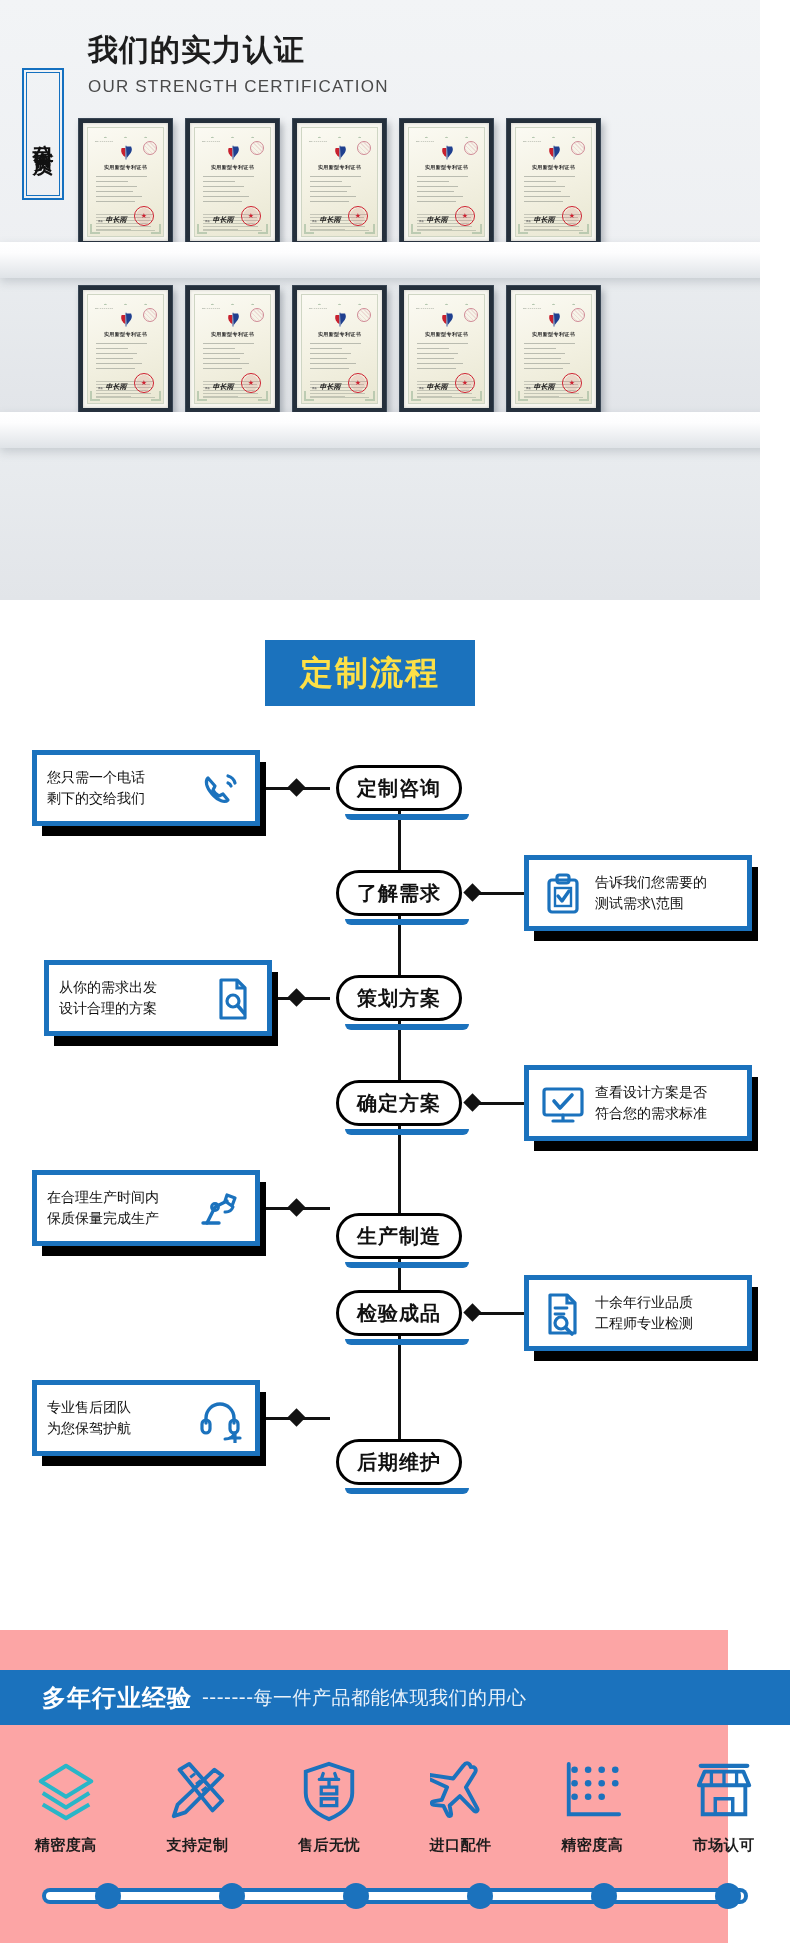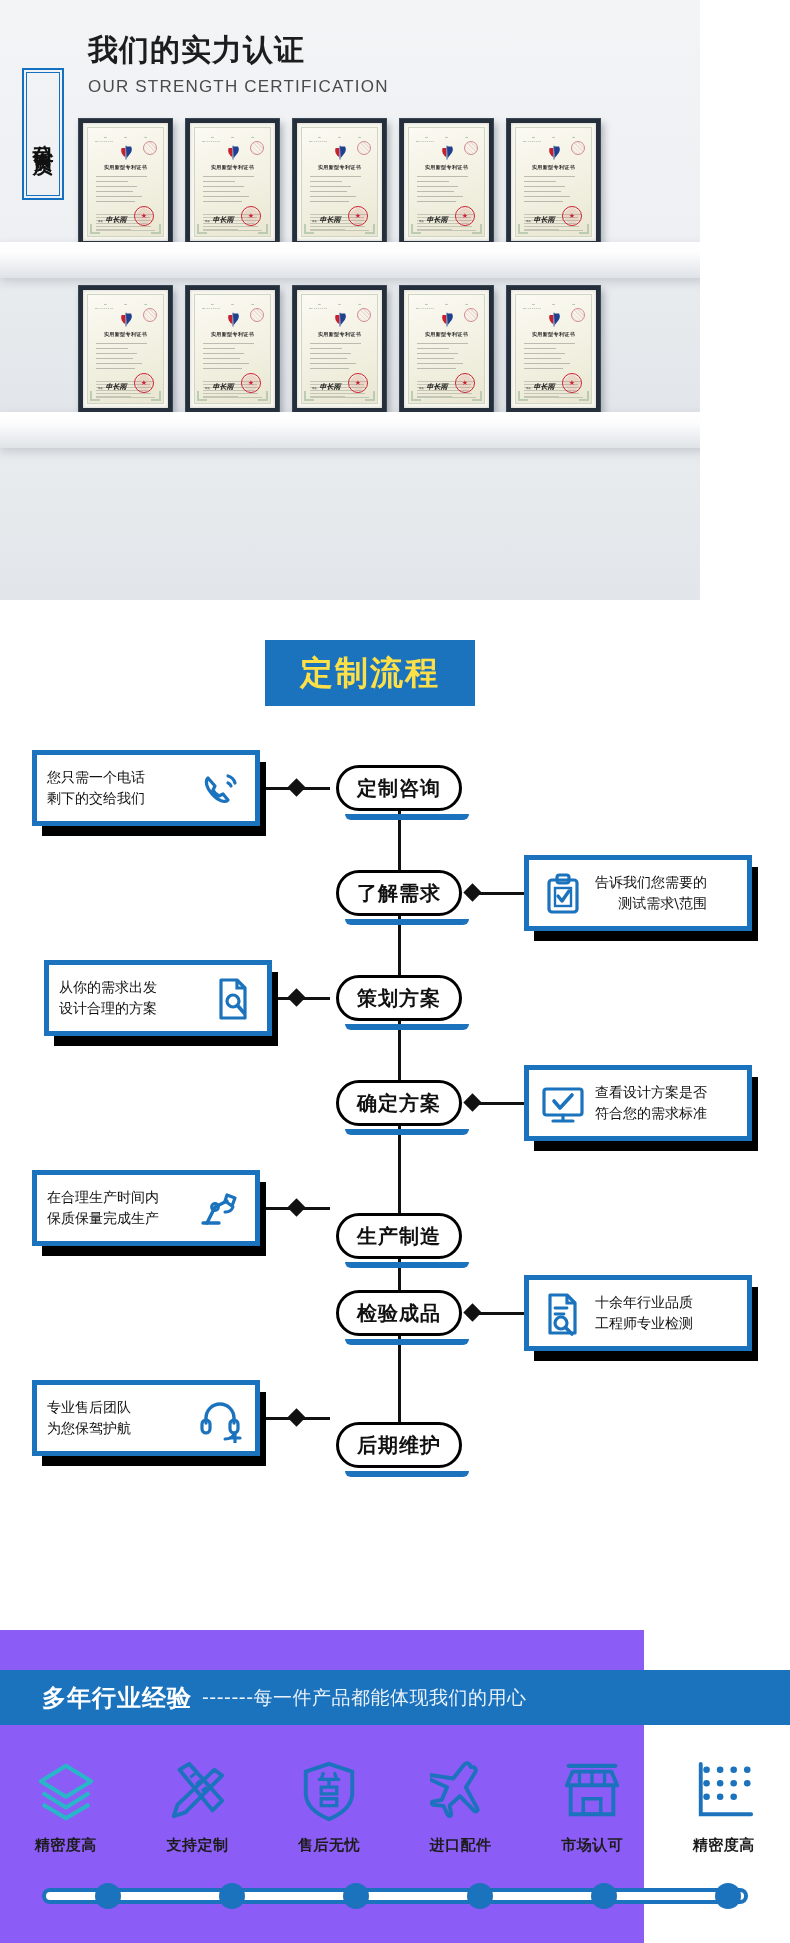--- a/index.html
+++ b/index.html
@@ -4,21 +4,21 @@
 <style>
   * { box-sizing: border-box; margin:0; padding:0; }
   html,body{ background:#fff; }
   body {
     width:790px; height:1943px; position:relative; overflow:hidden;
     font-family:"Liberation Sans","DejaVu Sans",sans-serif;
   }
 
   
   .cert-section{
-    position:absolute; left:0; top:0; width:700px; height:600px;
+    position:absolute; left:0; top:0; width:760px; height:600px;
     background:linear-gradient(180deg,#f2f4f6 0%, #eceef1 55%, #e6e9ec 100%);
     overflow:hidden;
   }
   .cert-head{ position:absolute; left:88px; top:30px; }
   .cert-head .cn{
     font-size:30px; font-weight:bold; color:#1d1d1d; letter-spacing:1px;
     font-family:"DejaVu Sans","Liberation Sans",sans-serif;
   }
   .cert-head .en{
     font-size:17px; color:#4a4a4a; letter-spacing:1.2px; margin-top:6px;
@@ -152,21 +152,21 @@
   .step span{
     font-size:20px; font-weight:bold; color:#111; letter-spacing:1px;
     font-family:"DejaVu Sans","Liberation Sans",sans-serif;
   }
   .step::after{
     content:""; position:absolute; left:6px; top:46px; width:124px; height:6px;
     background:#1b72bd; border-radius:0 0 14px 14px;
   }
 
   
-  .callout{ position:absolute; width:230px; height:78px; z-index:2;text-align:right; }
+  .callout{ position:absolute; width:230px; height:78px; z-index:2; }
   .callout .blk{ position:absolute; left:10px; top:12px; width:224px; height:74px; background:#000; }
   .callout .card{
     position:absolute; left:0; top:0; width:228px; height:76px;
     border:5px solid #1b72bd; background:#fff;
     display:flex; align-items:center; gap:8px; padding:0 10px;
   }
   .callout.left .card{ justify-content:space-between; }
   .callout .txt{
     font-size:14px; color:#111; line-height:1.5; font-weight:normal; white-space:pre-line;
     font-family:"DejaVu Sans","Liberation Sans",sans-serif;
@@ -174,21 +174,21 @@
   .callout .ico{ width:48px; height:46px; flex:0 0 48px; }
 
   
   .conn{ position:absolute; height:3px; background:#111; z-index:1; }
   .dia{
     position:absolute; width:13px; height:13px; background:#111;
     transform:rotate(45deg); z-index:4;
   }
 
   
-  .exp-section{ position:absolute; left:0; top:1630px; width:644px; height:313px; background:#8b5cf6; }
+  .exp-section{ position:absolute; left:0; top:1630px; width:728px; height:313px; background:#fca5a5; }
   .exp-band{
     position:absolute; left:0; top:40px; width:790px; height:55px; background:#1b72bd;
     display:flex; align-items:center; padding-left:42px; gap:10px;
   }
   .exp-band .big{
     color:#fff; font-size:24px; font-weight:bold; letter-spacing:1px;
     font-family:"DejaVu Sans","Liberation Sans",sans-serif;
   }
   .exp-band .small{
     color:#eaf2fa; font-size:19px; letter-spacing:.5px;
@@ -714,21 +714,21 @@
               <path d="M16 18h12M16 24h9" stroke="#1b72bd" stroke-width="2.8" stroke-linecap="round"></path>
               <circle cx="22" cy="33" r="6" fill="none" stroke="#1b72bd" stroke-width="3.2"></circle>
               <path d="M27 38l6 6" stroke="#1b72bd" stroke-width="3.6" stroke-linecap="round"></path>
             </svg></div>
           <div class="txt">十余年行业品质
 工程师专业检测</div>
         </div>
       </div>
       <div class="conn" style="left:466px; top:712px; width:60px"></div>
       <div class="dia" style="left:466px; top:706px"></div>
-      <div class="step" style="top:822px">
+      <div class="step" style="top:839px">
         <span>后期维护</span>
       </div>
       <div class="callout left" style="left:32px; top:780px">
         <div class="blk"></div>
         <div class="card">
           <div class="txt">专业售后团队
 为您保驾护航</div>
           <div class="ico"><svg viewBox="0 0 48 48">
               <path d="M9 28v-5a14 14 0 0 1 28 0v5" fill="none" stroke="#1b72bd" stroke-width="3.4" stroke-linecap="round"></path>
               <rect x="5" y="25" width="8" height="13" rx="4" fill="none" stroke="#1b72bd" stroke-width="3.2"></rect>
@@ -778,32 +778,20 @@
         </div>
         <div class="flabel">售后无忧</div>
       </div>
       <div class="feat">
         <div class="fico">
           <svg viewBox="0 0 64 64" width="62" height="62">
             <path d="M26 6c3-3 7-2 7 3l1 17 22 11c2 1 2 4-1 4l-21-4-3 14 6 6c2 2 0 4-2 3l-9-5-9 5c-2 1-4-1-2-3l6-6-3-14-21 4c-3 0-3-3-1-4l22-11 1-17c0-5 4-6 7-3z" fill="none" stroke="#1b72bd" stroke-width="4" stroke-linejoin="round" transform="rotate(35 32 32)"></path>
           </svg>
         </div>
         <div class="flabel">进口配件</div>
-      </div>
-      <div class="feat">
-        <div class="fico">
-          <svg viewBox="0 0 64 64" width="62" height="62">
-            <path d="M8 6h48" stroke="#1b72bd" stroke-width="4.4" stroke-linecap="round"></path>
-            <path d="M6 26 12 12h40l6 14z" fill="none" stroke="#1b72bd" stroke-width="4" stroke-linejoin="round"></path>
-            <path d="M19 12v14M32 12v14M45 12v14" stroke="#1b72bd" stroke-width="3.4"></path>
-            <path d="M10 26v30h44V26" fill="none" stroke="#1b72bd" stroke-width="4"></path>
-            <rect x="23" y="40" width="18" height="16" fill="none" stroke="#1b72bd" stroke-width="3.6"></rect>
-          </svg>
-        </div>
-        <div class="flabel">市场认可</div>
       </div>
       <div class="feat">
         <div class="fico">
           <svg viewBox="0 0 64 64" width="62" height="62">
             <g fill="#1b72bd">
               <circle cx="14" cy="10" r="3.4"></circle>
               <circle cx="28" cy="10" r="3.4"></circle>
               <circle cx="42" cy="10" r="3.4"></circle>
               <circle cx="56" cy="10" r="3.4"></circle>
               <circle cx="14" cy="24" r="3.4"></circle>
@@ -812,20 +800,32 @@
               <circle cx="56" cy="24" r="3.4"></circle>
               <circle cx="14" cy="38" r="3.4"></circle>
               <circle cx="28" cy="38" r="3.4"></circle>
               <circle cx="42" cy="38" r="3.4"></circle>
             </g>
             <path d="M8 4v52h52" fill="none" stroke="#1b72bd" stroke-width="4" stroke-linecap="round"></path>
           </svg>
         </div>
         <div class="flabel">精密度高</div>
       </div>
+      <div class="feat">
+        <div class="fico">
+          <svg viewBox="0 0 64 64" width="62" height="62">
+            <path d="M8 6h48" stroke="#1b72bd" stroke-width="4.4" stroke-linecap="round"></path>
+            <path d="M6 26 12 12h40l6 14z" fill="none" stroke="#1b72bd" stroke-width="4" stroke-linejoin="round"></path>
+            <path d="M19 12v14M32 12v14M45 12v14" stroke="#1b72bd" stroke-width="3.4"></path>
+            <path d="M10 26v30h44V26" fill="none" stroke="#1b72bd" stroke-width="4"></path>
+            <rect x="23" y="40" width="18" height="16" fill="none" stroke="#1b72bd" stroke-width="3.6"></rect>
+          </svg>
+        </div>
+        <div class="flabel">市场认可</div>
+      </div>
     </div>
   <div class="track">
     <div class="bar"></div>
     <div id="dots">
         <div class="dot" style="left:53px"></div>
         <div class="dot" style="left:177px"></div>
         <div class="dot" style="left:301px"></div>
         <div class="dot" style="left:425px"></div>
         <div class="dot" style="left:549px"></div>
         <div class="dot" style="left:673px"></div>

